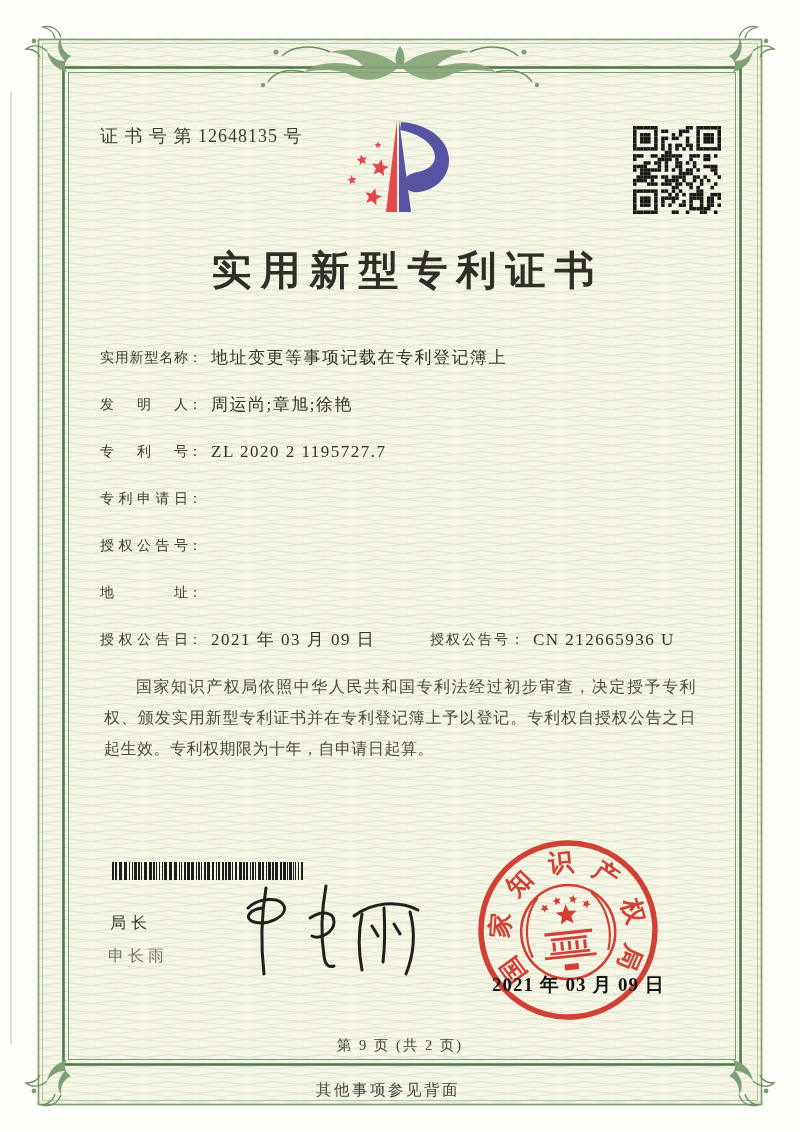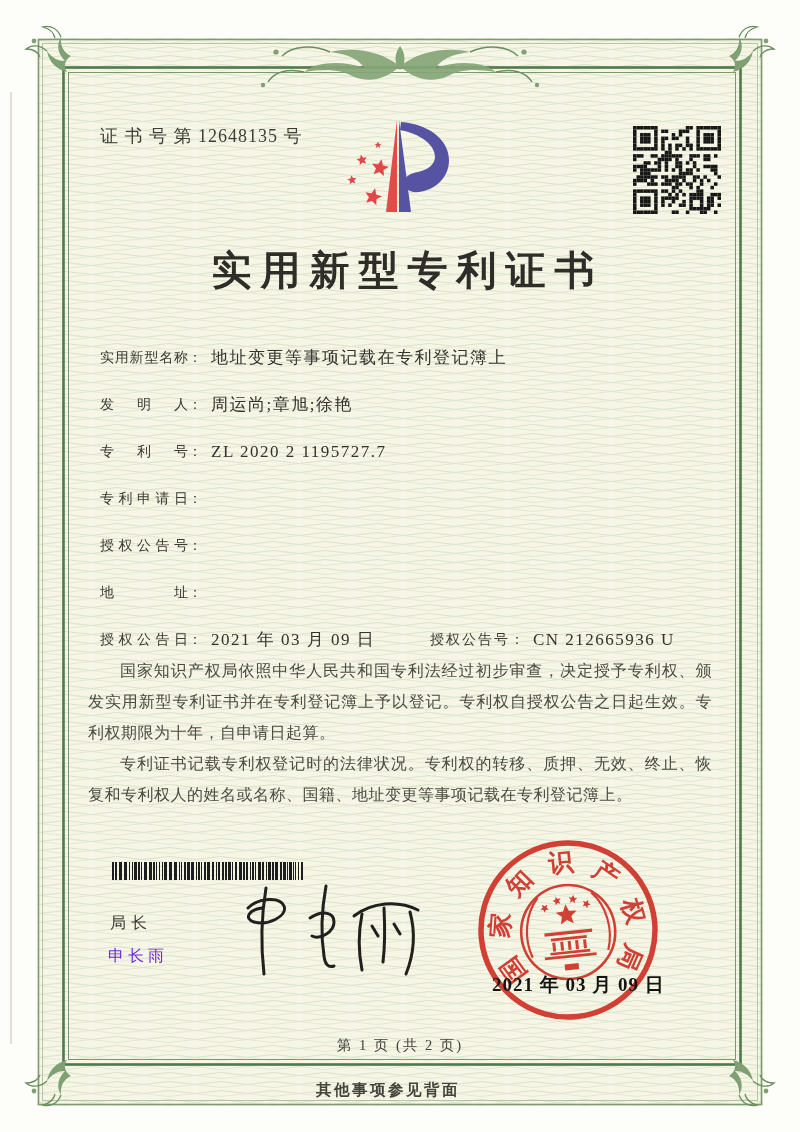--- a/index.html
+++ b/index.html
@@ -17,29 +17,29 @@
   .frow{position:absolute;left:100px;display:flex;align-items:flex-start;}
   .f-label{display:inline-block;width:88px;font-size:14px;text-align:justify;text-align-last:justify;
            color:#3a3932;line-height:23px;flex:none;}
   .f-colon{font-size:14px;line-height:23px;flex:none;color:#3a3932;}
   .f-value{font-size:17px;letter-spacing:1.5px;line-height:23px;margin-left:9px;color:#33322c;}
   .addr{width:472px;}
   .grant2{position:absolute;left:430px;top:628px;display:flex;align-items:flex-start;}
   .g2-label{font-size:14px;letter-spacing:2px;line-height:23px;color:#3a3932;}
   .body-text{left:88px;top:655px;width:624px;font-size:16px;line-height:31px;color:#4b4a40;
              text-align:justify;letter-spacing:.5px;}
-  .body-text p{margin:0;text-indent:2em;}
+  .body-text p{margin:16px;text-indent:2em;}
   .barcode{left:112px;top:862px;}
   .director-title{left:110px;top:913px;font-size:16px;letter-spacing:5px;color:#38372f;}
-  .director-name{left:108px;top:946px;font-size:16px;letter-spacing:4px;color:#6d28d9;}
+  .director-name{left:108px;top:946px;font-size:16px;letter-spacing:4px;color:#737373;}
   .signature{left:222px;top:878px;}
   .seal{left:470px;top:835px;}
   .seal-date{left:492px;top:972px;font-size:19px;font-weight:700;letter-spacing:1px;color:#141412;z-index:5;}
   .page-info{left:0;right:0;top:1036px;text-align:center;font-size:14.5px;letter-spacing:2px;color:#43423a;}
-  .back-note{left:316px;top:1080px;font-size:15.5px;letter-spacing:2.5px;color:#45443c;font-weight:bold;}
+  .back-note{left:316px;top:1080px;font-size:15.5px;letter-spacing:2.5px;color:#45443c;}
   .seal-char{font-size:25px;font-weight:700;font-family:"Liberation Serif","DejaVu Serif",serif;}
 </style>
 </head>
 <body>
 
 <div class="page">
 
   <svg class="abs decor" width="800" height="1132" viewBox="0 0 800 1132">
     <defs>
       <pattern id="wv" width="52" height="9" patternUnits="userSpaceOnUse">
@@ -435,21 +435,20 @@
     <span class="f-value">2021 年 03 月 09 日</span>
   </div>
   <div class="grant2">
     <span class="g2-label">授权公告号</span>
       <span class="f-colon">：</span>
     <span class="f-value">CN 212665936 U</span>
   </div>
 
   <div class="abs body-text">
     <p>国家知识产权局依照中华人民共和国专利法经过初步审查，决定授予专利权、颁发实用新型专利证书并在专利登记簿上予以登记。专利权自授权公告之日起生效。专利权期限为十年，自申请日起算。</p>
-    <p>专利证书记载专利权登记时的法律状况。专利权的转移、质押、无效、终止、恢复和专利权人的姓名或名称、国籍、地址变更等事项记载在专利登记簿上。</p>
   </div>
 
   <svg id="barcode" class="abs barcode" width="196" height="18" viewBox="0 0 196 18">
       <rect x="0" y="0" width="2" height="18" fill="#1d1d1d"></rect>
       <rect x="3" y="0" width="2" height="18" fill="#1d1d1d"></rect>
       <rect x="7" y="0" width="3" height="18" fill="#1d1d1d"></rect>
       <rect x="12" y="0" width="3" height="18" fill="#1d1d1d"></rect>
       <rect x="17" y="0" width="1" height="18" fill="#1d1d1d"></rect>
       <rect x="20" y="0" width="1" height="18" fill="#1d1d1d"></rect>
       <rect x="22" y="0" width="3" height="18" fill="#1d1d1d"></rect>
@@ -552,16 +551,16 @@
         <text class="seal-char" x="98" y="27" text-anchor="middle" dominant-baseline="central">识</text>
         <text class="seal-char" x="141.7" y="42.9" text-anchor="middle" dominant-baseline="central" transform="rotate(40 141.7 42.9)">产</text>
         <text class="seal-char" x="165" y="83.2" text-anchor="middle" dominant-baseline="central" transform="rotate(80 165 83.2)">权</text>
         <text class="seal-char" x="156.9" y="129" text-anchor="middle" dominant-baseline="central" transform="rotate(120 156.9 129)">局</text>
       </g>
     </g>
   </svg>
 
   <div class="abs seal-date">2021 年 03 月 09 日</div>
 
-  <div class="abs page-info">第 1 页 (共 2 页)</div>
+  <div class="abs page-info">第 9 页 (共 2 页)</div>
   <div class="abs back-note">其他事项参见背面</div>
 
 </div>
 
 </body></html>

